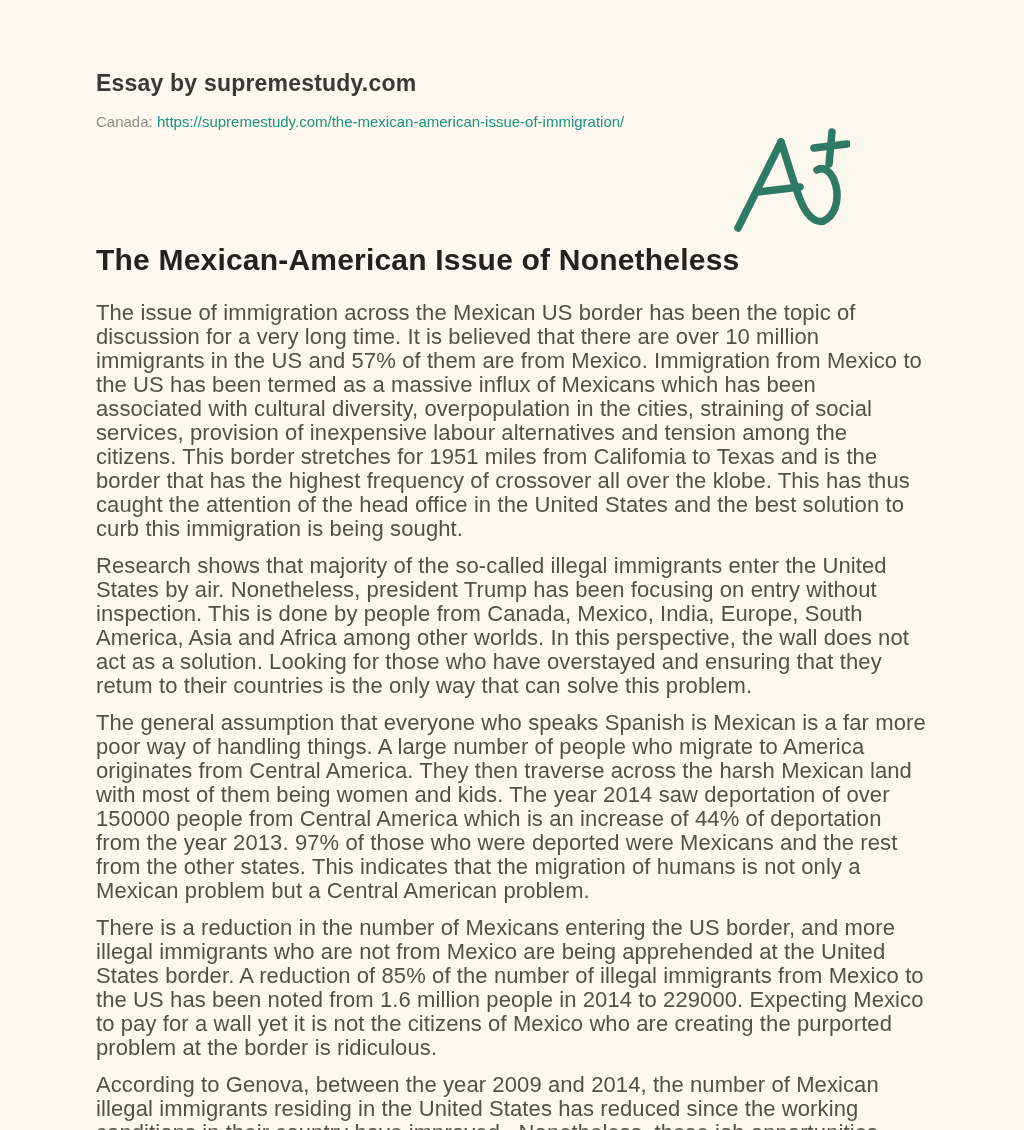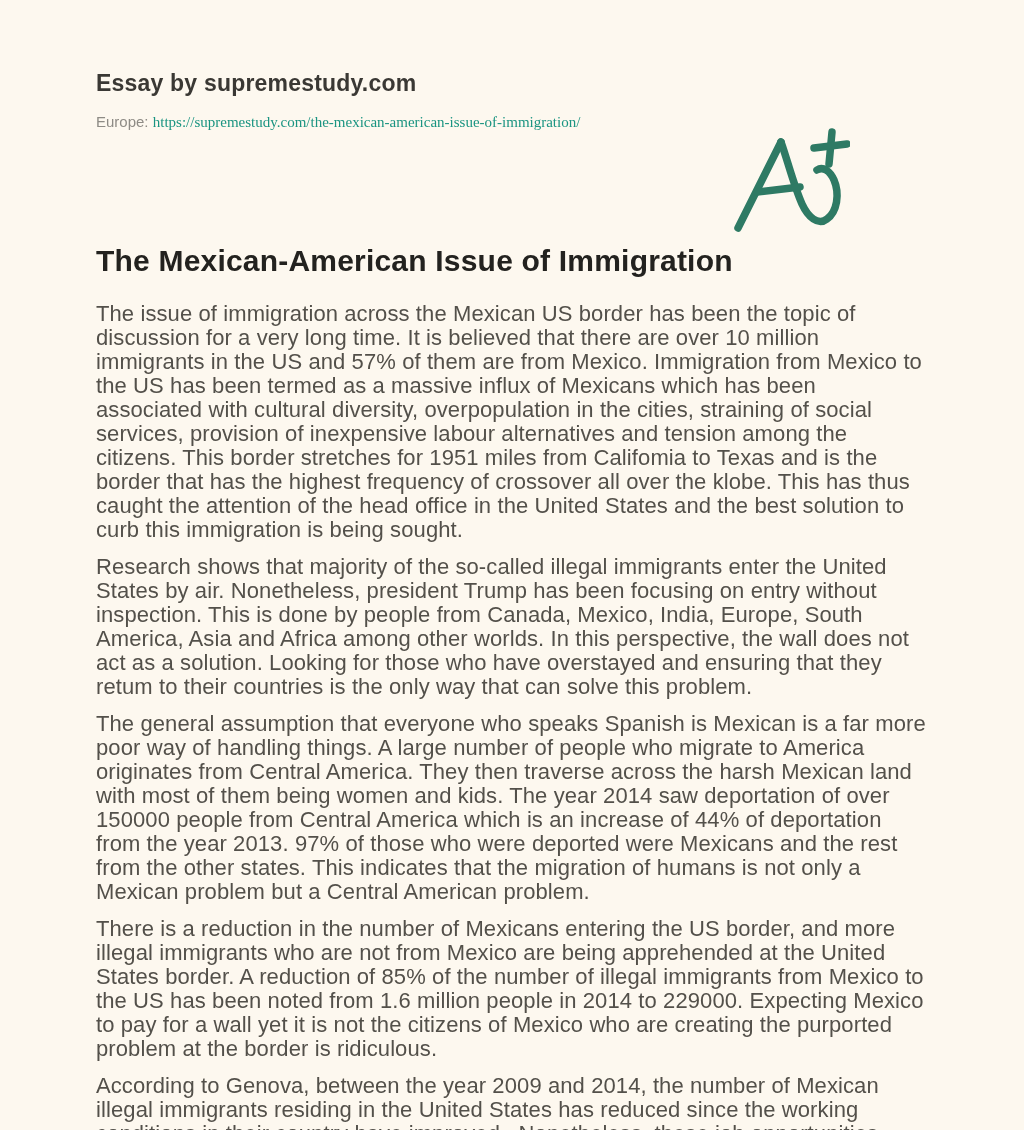--- a/index.html
+++ b/index.html
@@ -25,21 +25,20 @@
     color: #3a3834;
     letter-spacing: 0.2px;
   }
   .source-line {
     font-size: 15px;
     color: #8e8b85;
   }
   .source-link {
     color: #1a9481;
     text-decoration: none;
-    font-family: Liberation Serif, serif;
   }
   .logo {
     position: absolute;
     top: 56px;
     right: 78px;
     width: 120px;
     height: 114px;
   }
   .article-title {
     margin: 113px 0 24px 0;
@@ -57,41 +56,41 @@
   }
 </style>
 </head>
 <body>
 
 <div class="page">
 
   <div class="site-header">
     <h2 class="site-title">Essay by supremestudy.com</h2>
     <div class="source-line">
-      <span>Europe:</span>
+      <span>Canada:</span>
       <a class="source-link" href="#">https://supremestudy.com/the-mexican-american-issue-of-immigration/</a>
     </div>
 
     <span class="logo">
       <svg viewBox="0 0 120 114" width="120" height="114" fill="none" stroke="#2e7a64" stroke-width="7.5" stroke-linecap="round" stroke-linejoin="round">
 
         <path d="M8 102 L51 16"></path>
 
         <path d="M51 16 C58 36 64 60 72 78 C78 91 88 100 97 93 C107 86 110 68 104 54 C100 45 93 40 87 44"></path>
 
         <path d="M27 66 L70 61"></path>
 
         <path d="M102 6 L99 38"></path>
 
         <path d="M84 22 L117 18"></path>
       </svg>
     </span>
   </div>
 
-  <h1 class="article-title">The Mexican-American Issue of Immigration</h1>
+  <h1 class="article-title">The Mexican-American Issue of Nonetheless</h1>
 
   <div class="essay">
     <p>The issue of immigration across the Mexican US border has been the topic of discussion for a very long time. It is believed that there are over 10 million immigrants in the US and 57% of them are from Mexico. Immigration from Mexico to the US has been termed as a massive influx of Mexicans which has been associated with cultural diversity, overpopulation in the cities, straining of social services, provision of inexpensive labour alternatives and tension among the citizens. This border stretches for 1951 miles from Califomia to Texas and is the border that has the highest frequency of crossover all over the klobe. This has thus caught the attention of the head office in the United States and the best solution to curb this immigration is being sought.</p>
     <p>Research shows that majority of the so-called illegal immigrants enter the United States by air. Nonetheless, president Trump has been focusing on entry without inspection. This is done by people from Canada, Mexico, India, Europe, South America, Asia and Africa among other worlds. In this perspective, the wall does not act as a solution. Looking for those who have overstayed and ensuring that they retum to their countries is the only way that can solve this problem.</p>
     <p>The general assumption that everyone who speaks Spanish is Mexican is a far more poor way of handling things. A large number of people who migrate to America originates from Central America. They then traverse across the harsh Mexican land with most of them being women and kids. The year 2014 saw deportation of over 150000 people from Central America which is an increase of 44% of deportation from the year 2013. 97% of those who were deported were Mexicans and the rest from the other states. This indicates that the migration of humans is not only a Mexican problem but a Central American problem.</p>
     <p>There is a reduction in the number of Mexicans entering the US border, and more illegal immigrants who are not from Mexico are being apprehended at the United States border. A reduction of 85% of the number of illegal immigrants from Mexico to the US has been noted from 1.6 million people in 2014 to 229000. Expecting Mexico to pay for a wall yet it is not the citizens of Mexico who are creating the purported problem at the border is ridiculous.</p>
     <p>According to Genova, between the year 2009 and 2014, the number of Mexican illegal immigrants residing in the United States has reduced since the working conditions in their country have improved . Nonetheless, these job opportunities have been taken by the immigrants from the other nations which means that the job opportunities that are thought to be possessed by illegal Mexicans are a false speculation. Building a wall would result in higher losses rather than what the United States will gain.</p>
   </div>
 
 </div>

